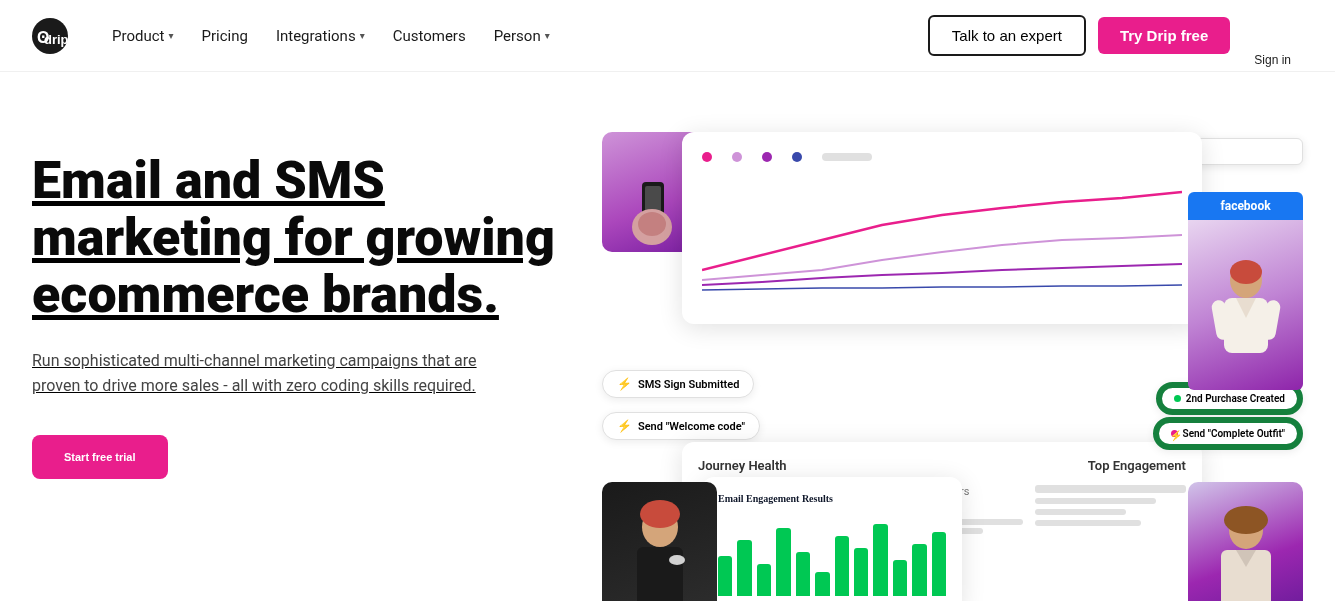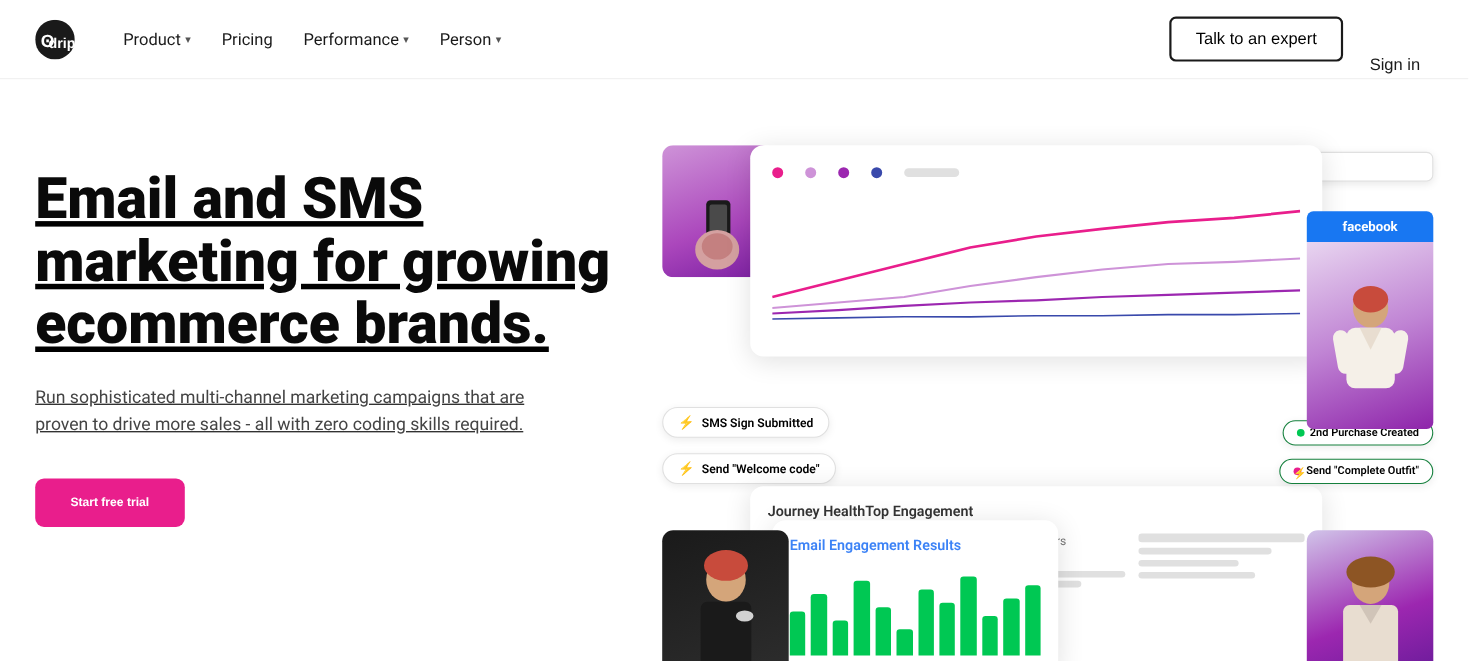--- a/index.html
+++ b/index.html
@@ -70,21 +70,21 @@
       border-radius: 6px;
       font-size: 15px;
       font-weight: 600;
       cursor: pointer;
       white-space: nowrap;
     }
     .btn-signin {
       padding: 8px 12px;
       background: transparent;
       border: none;
-      font-size: 15px;
+      font-size: 12px;
       color: #1a1a1a;
       cursor: pointer;
       margin-top: 48px;
     }
 
     
     .hero {
       display: flex;
       align-items: flex-start;
       padding: 60px 32px 0 32px;
@@ -159,20 +159,21 @@
 
     
     .journey-card {
       top: 310px;
       left: 80px;
       width: 520px;
       padding: 16px;
     }
     .journey-header {
       display: flex;
+      justify-content: space-between;
       margin-bottom: 12px;
     }
     .journey-header span {
       font-size: 13px;
       font-weight: 600;
       color: #333;
     }
     .journey-cols {
       display: flex;
       gap: 12px;
@@ -214,24 +215,25 @@
     }
 
     
     .email-card {
       top: 310px;
       left: 630px;
       width: 260px;
       padding: 16px;
     }
     .email-card h3 {
-      font-size: 13px;
-      color: #3b82f6;
+      font-size: 10px;
+      color: #0f172a;
       margin-bottom: 12px;
       font-weight: 600;
+      font-family: Liberation Serif, serif;
     }
     .bar-chart {
       display: flex;
       align-items: flex-end;
       gap: 5px;
       height: 80px;
     }
     .bar-green {
       background: #00c853;
       border-radius: 3px 3px 0 0;
@@ -258,21 +260,21 @@
     .notify-dot {
       width: 8px; height: 8px;
       background: #ffc107;
       border-radius: 50%;
     }
 
     
     .strategy-pill {
       position: absolute;
       background: #fff;
-      border: 1px solid #15803d;
+      border: 6px solid #15803d;
       border-radius: 20px;
       padding: 5px 12px;
       font-size: 10px;
       font-weight: 600;
       display: flex;
       align-items: center;
       gap: 5px;
       box-shadow: 0 2px 8px rgba(0,0,0,0.08);
       right: 0;
     }
@@ -332,31 +334,35 @@
 
   <div class="nav-links">
     <div class="nav-item">
       <span>Product</span>
       <span class="chevron">▾</span>
     </div>
     <div class="nav-item">
       <span>Pricing</span>
     </div>
     <div class="nav-item">
-      <span>Performance</span>
+      <span>Integrations</span>
       <span class="chevron">▾</span>
+    </div>
+    <div class="nav-item">
+      <span>Customers</span>
     </div>
     <div class="nav-item">
       <span>Person</span>
       <span class="chevron">▾</span>
     </div>
   </div>
 
   <div class="nav-actions">
     <button class="btn-talk">Talk to an expert</button>
+    <button class="btn-try">Try Drip free</button>
     <button class="btn-signin">Sign in</button>
   </div>
 </nav>
 
 <section class="hero">
   <div class="hero-left">
     <h1 class="hero-title">Email and SMS marketing for growing ecommerce brands.</h1>
     <p class="hero-subtitle">Run sophisticated multi-channel marketing campaigns that are proven to drive more sales - all with zero coding skills required.</p>
     <button class="btn-start">Start free trial</button>
   </div>

